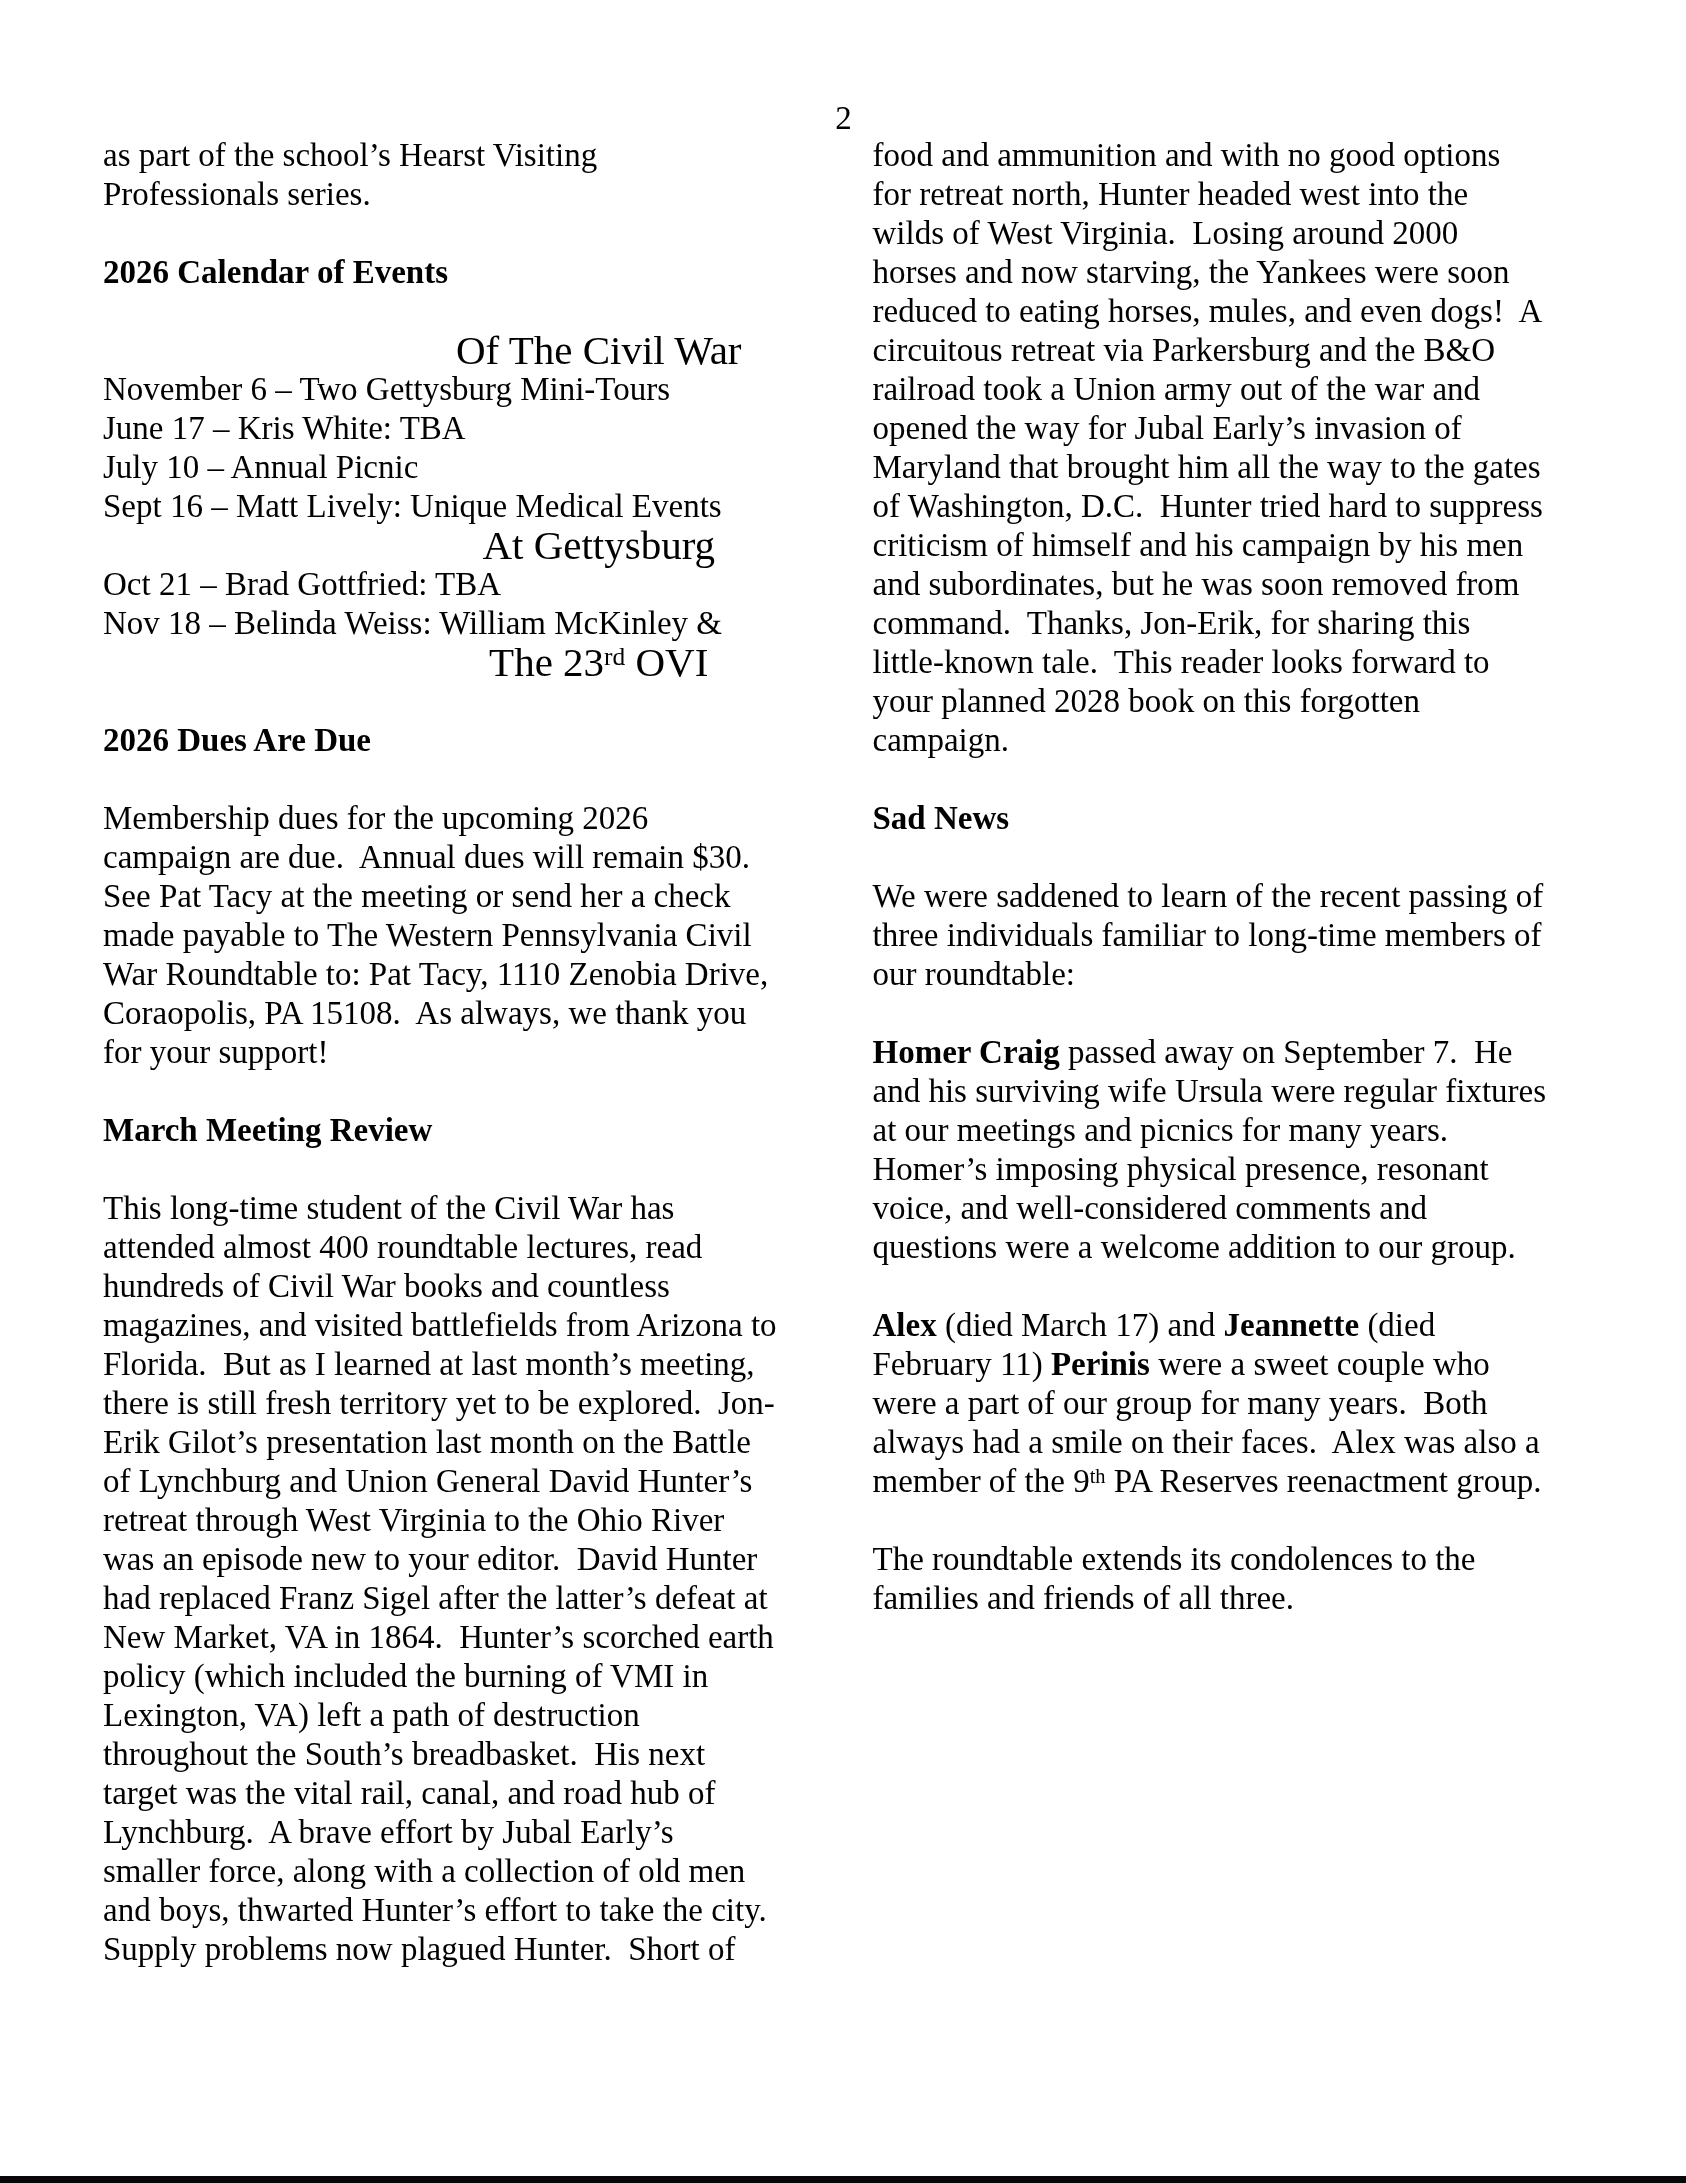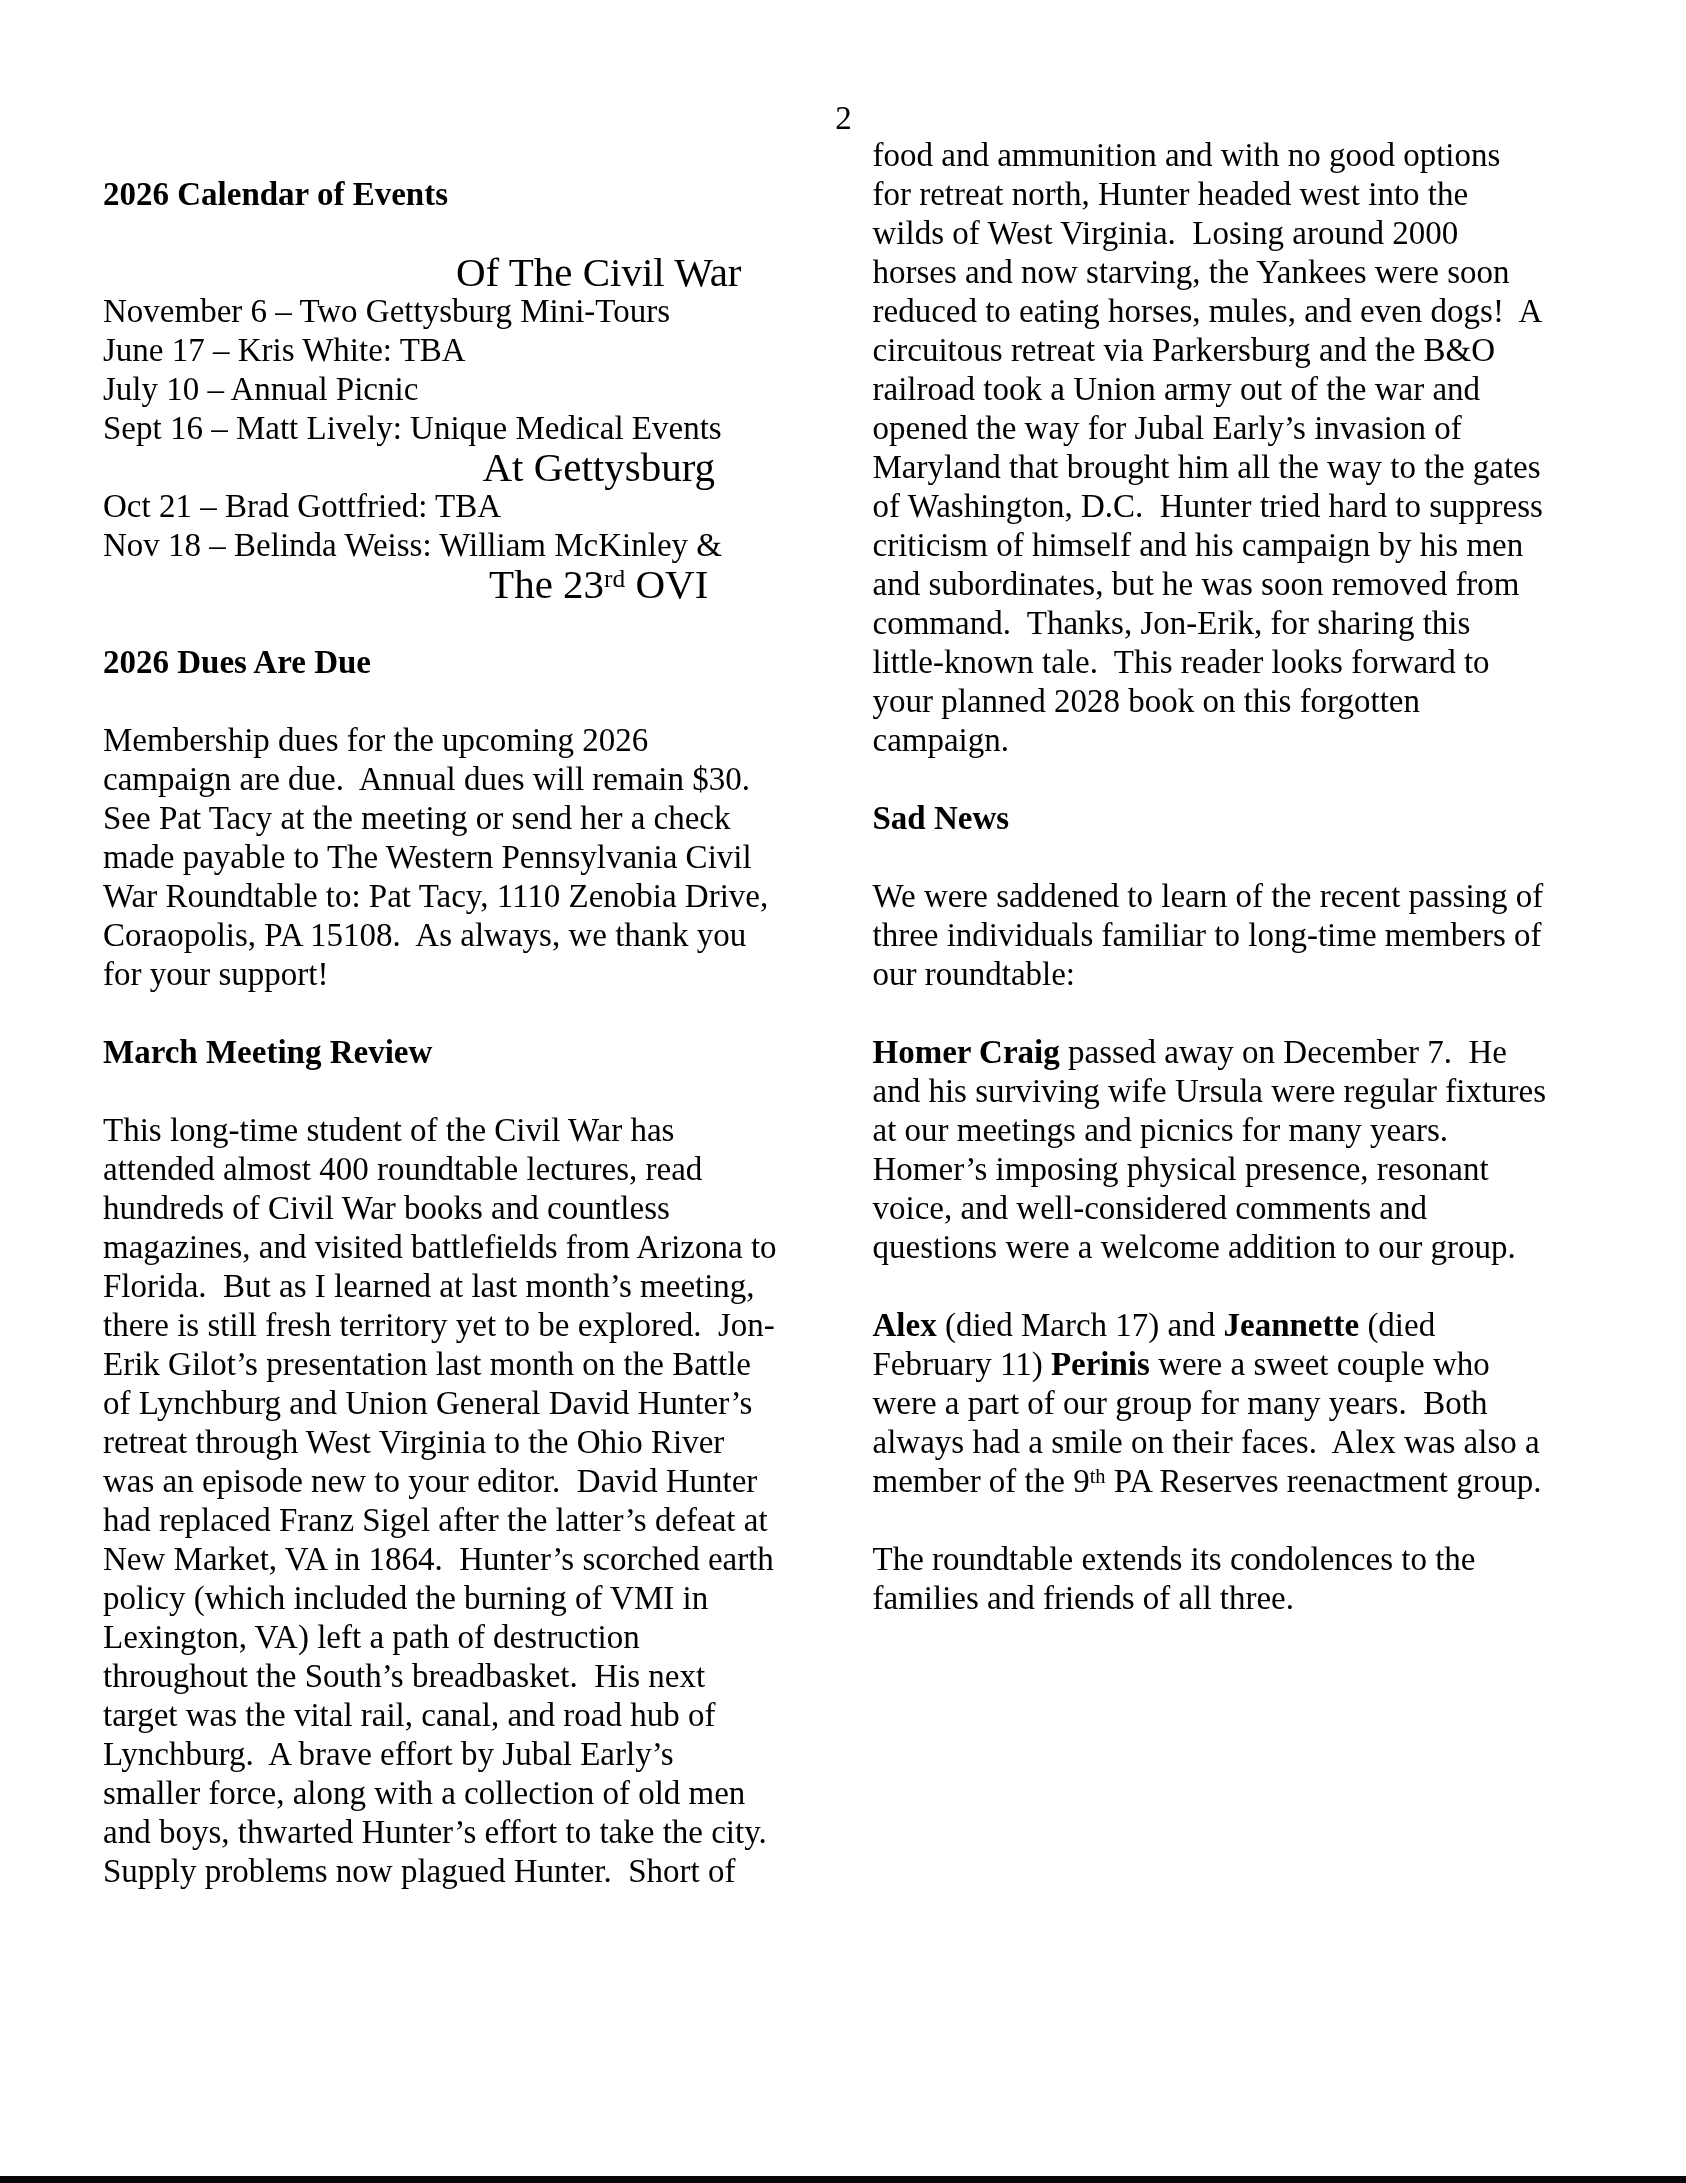--- a/index.html
+++ b/index.html
@@ -72,20 +72,21 @@
   }
 </style>
 </head>
 <body>
 
 <div class="page-number">2</div>
 
 <div class="columns">
 
   <div class="col">
+    <p class="body-text">as part of the school’s Hearst Visiting Professionals series.</p>
 
     <h2 class="heading">2026 Calendar of Events</h2>
 
     <div class="event-list">
       <div>
         <div class="event-cont">Of The Civil War</div>
       </div>
       <div>
         <div class="event-line">November 6 – Two Gettysburg Mini-Tours</div>
       </div>
@@ -115,21 +116,21 @@
     <p class="body-text">This long-time student of the Civil War has attended almost 400 roundtable lectures, read hundreds of Civil War books and countless magazines, and visited battlefields from Arizona to Florida.  But as I learned at last month’s meeting, there is still fresh territory yet to be explored.  Jon-Erik Gilot’s presentation last month on the Battle of Lynchburg and Union General David Hunter’s retreat through West Virginia to the Ohio River was an episode new to your editor.  David Hunter had replaced Franz Sigel after the latter’s defeat at New Market, VA in 1864.  Hunter’s scorched earth policy (which included the burning of VMI in Lexington, VA) left a path of destruction throughout the South’s breadbasket.  His next target was the vital rail, canal, and road hub of Lynchburg.  A brave effort by Jubal Early’s smaller force, along with a collection of old men and boys, thwarted Hunter’s effort to take the city.  Supply problems now plagued Hunter.  Short of</p>
   </div>
 
   <div class="col">
     <p class="body-text">food and ammunition and with no good options for retreat north, Hunter headed west into the wilds of West Virginia.  Losing around 2000 horses and now starving, the Yankees were soon reduced to eating horses, mules, and even dogs!  A circuitous retreat via Parkersburg and the B&amp;O railroad took a Union army out of the war and opened the way for Jubal Early’s invasion of Maryland that brought him all the way to the gates of Washington, D.C.  Hunter tried hard to suppress criticism of himself and his campaign by his men and subordinates, but he was soon removed from command.  Thanks, Jon-Erik, for sharing this little-known tale.  This reader looks forward to your planned 2028 book on this forgotten campaign.</p>
 
     <h2 class="heading">Sad News</h2>
 
     <p class="body-text">We were saddened to learn of the recent passing of three individuals familiar to long-time members of our roundtable:</p>
 
-    <p class="body-text"><strong>Homer Craig</strong><span> passed away on December 7.  He and his surviving wife Ursula were regular fixtures at our meetings and picnics for many years.  Homer’s imposing physical presence, resonant voice, and well-considered comments and questions were a welcome addition to our group.</span></p>
+    <p class="body-text"><strong>Homer Craig</strong><span> passed away on September 7.  He and his surviving wife Ursula were regular fixtures at our meetings and picnics for many years.  Homer’s imposing physical presence, resonant voice, and well-considered comments and questions were a welcome addition to our group.</span></p>
 
     <p class="body-text"><strong>Alex</strong><span> (died March 17) and </span><strong>Jeannette</strong><span> (died February 11) </span><strong>Perinis</strong><span> were a sweet couple who were a part of our group for many years.  Both always had a smile on their faces.  Alex was also a member of the 9</span><span class="sup">th</span><span> PA Reserves reenactment group.</span></p>
 
     <p class="body-text">The roundtable extends its condolences to the families and friends of all three.</p>
   </div>
 
 </div>
 
 <div class="bottom-bar" style="background: rgb(7, 7, 9);"></div>
 

